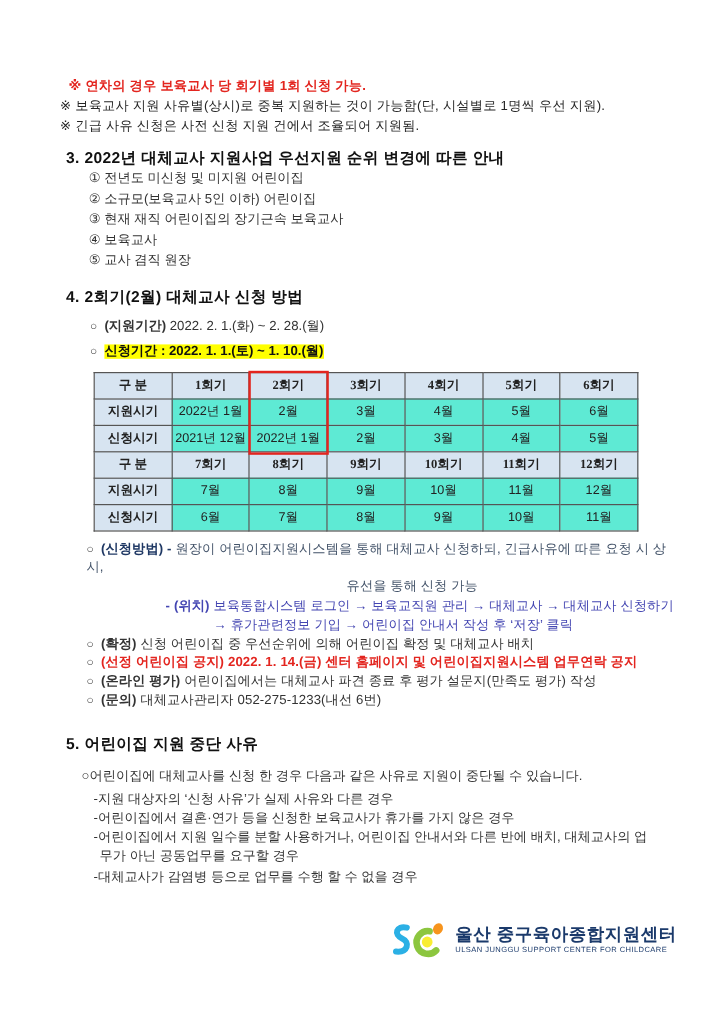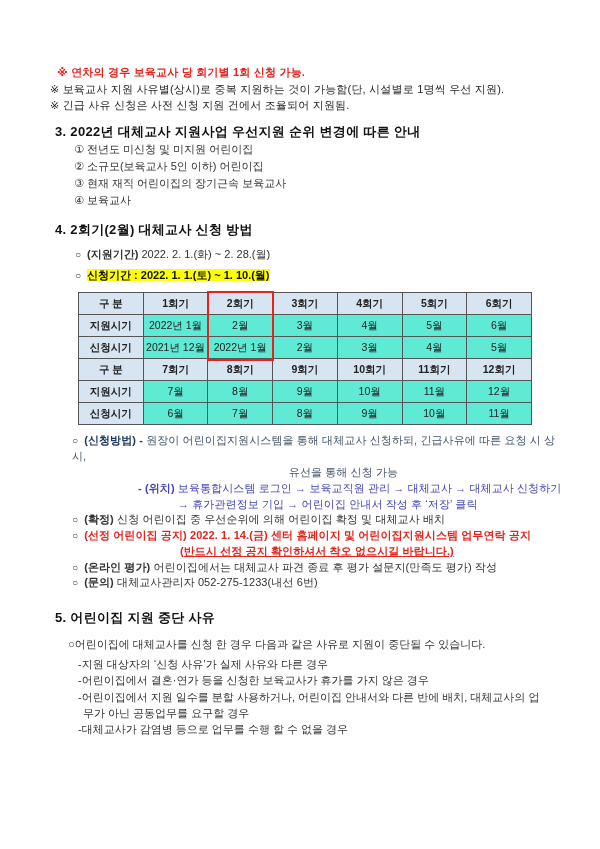--- a/index.html
+++ b/index.html
@@ -24,21 +24,21 @@
   .s4-bullet { margin-left:25px; font-size:11px; line-height:21px; color:#333; }
   .hl { background:#ffff00; font-weight:bold; color:#111; }
   .circ { margin-right:6px; font-size:10px; }
 
   .table-wrap { position:relative; width:454px; margin:6px 0 8px 28px; }
   table { border-collapse:collapse; width:454px; table-layout:fixed; }
   td {
     border:1px solid #555; height:22px; text-align:center; vertical-align:middle;
     font-size:10.5px; color:#222; background:#5eead4; padding:0;
   }
-  td.hd { background:#d7e4f1; font-weight:bold; }
+  td.hd { background:#d7e4f1; font-weight:bold;font-family:Liberation Serif, serif; }
   .redbox {
     position:absolute; left:129px; top:-1px; width:67px; height:70px;
     border:2px solid #e3251f; pointer-events:none;
   }
 
   .m-line { font-size:11px; line-height:15.8px; letter-spacing:0.1px; }
   .m1 { margin-left:22px; color:#44546a; }
   .m1-cont { margin-left:75px; color:#44546a;text-align:center; }
   .loc { margin-left:88px; color:#4446b2; }
   .loc2 { margin-left:128px; color:#4446b2; }
@@ -70,20 +70,21 @@
     <div class="line">※ 보육교사 지원 사유별(상시)로 중복 지원하는 것이 가능함(단, 시설별로 1명씩 우선 지원).</div>
     <div class="line">※ 긴급 사유 신청은 사전 신청 지원 건에서 조율되어 지원됨.</div>
 
     <div class="sp-a"></div>
 
     <div class="sec-title">3. 2022년 대체교사 지원사업 우선지원 순위 변경에 따른 안내</div>
     <div class="s3-item">① 전년도 미신청 및 미지원 어린이집</div>
     <div class="s3-item">② 소규모(보육교사 5인 이하) 어린이집</div>
     <div class="s3-item">③ 현재 재직 어린이집의 장기근속 보육교사</div>
     <div class="s3-item">④ 보육교사</div>
+    <div class="s3-item">⑤ 교사 겸직 원장</div>
 
     <div class="sp-b"></div>
 
     <div class="sec-title">4. 2회기(2월) 대체교사 신청 방법</div>
     <div style="height:5px"></div>
     <div class="s4-bullet">
       <span class="circ">○</span><span class="bold">(지원기간)</span>
       <span>2022. 2. 1.(화) ~ 2. 28.(월)</span>
     </div>
     <div class="s4-bullet">
@@ -163,33 +164,45 @@
     </div>
     <div class="m-line loc2">→ 휴가관련정보 기입 → 어린이집 안내서 작성 후 ‘저장’ 클릭</div>
     <div class="m-line mb">
       <span class="circ">○</span><span class="bold">(확정)</span>
       <span>신청 어린이집 중 우선순위에 의해 어린이집 확정 및 대체교사 배치</span>
     </div>
     <div class="m-line mb">
       <span class="circ">○</span><span class="red-b">(선정 어린이집 공지)</span>
       <span class="red-b">2022. 1. 14.(금) 센터 홈페이지 및 어린이집지원시스템 업무연락 공지</span>
     </div>
-    <div class="m-line red-u">(반드시 선정 공지 확인하셔서 착오 없으시길 바랍니다.)</div>
     <div class="m-line mb">
       <span class="circ">○</span><span class="bold">(온라인 평가)</span>
       <span>어린이집에서는 대체교사 파견 종료 후 평가 설문지(만족도 평가) 작성</span>
     </div>
     <div class="m-line mb">
       <span class="circ">○</span><span class="bold">(문의)</span>
       <span>대체교사관리자 052-275-1233(내선 6번)</span>
     </div>
 
     <div style="height:18px"></div>
 
     <div class="sec-title">5. 어린이집 지원 중단 사유</div>
     <div class="s5-intro">○어린이집에 대체교사를 신청 한 경우 다음과 같은 사유로 지원이 중단될 수 있습니다.</div>
     <div class="s5-item">-지원 대상자의 ‘신청 사유’가 실제 사유와 다른 경우</div>
     <div class="s5-item">-어린이집에서 결혼·연가 등을 신청한 보육교사가 휴가를 가지 않은 경우</div>
     <div class="s5-item">-어린이집에서 지원 일수를 분할 사용하거나, 어린이집 안내서와 다른 반에 배치, 대체교사의 업무가 아닌 공동업무를 요구할 경우</div>
     <div class="s5-item">-대체교사가 감염병 등으로 업무를 수행 할 수 없을 경우</div>
   </div>
 
+  <div class="footer">
+    <svg class="logo" width="46" height="34" viewBox="0 0 46 34">
+      <path d="M14 6 C5 4 3 12 10 15 C17 18 15 27 5 26" stroke="#2bb0e5" stroke-width="5" fill="none" stroke-linecap="round"></path>
+      <path d="M33 9 a9.5 9.5 0 1 0 5.5 16" stroke="#8cc63f" stroke-width="5.5" fill="none" stroke-linecap="round"></path>
+      <circle cx="31" cy="18" r="4.5" fill="#f9ed32"></circle>
+      <ellipse cx="40" cy="7" rx="4" ry="4.8" fill="#f7941d" transform="rotate(25 40 7)"></ellipse>
+      <circle cx="22" cy="12" r="3" fill="#2bb0e5" opacity="0.0"></circle>
+    </svg>
+    <div class="org">
+      <div class="org-ko">울산 중구육아종합지원센터</div>
+      <div class="org-en">ULSAN JUNGGU SUPPORT CENTER FOR CHILDCARE</div>
+    </div>
+  </div>
 </div>
 
 </body></html>

